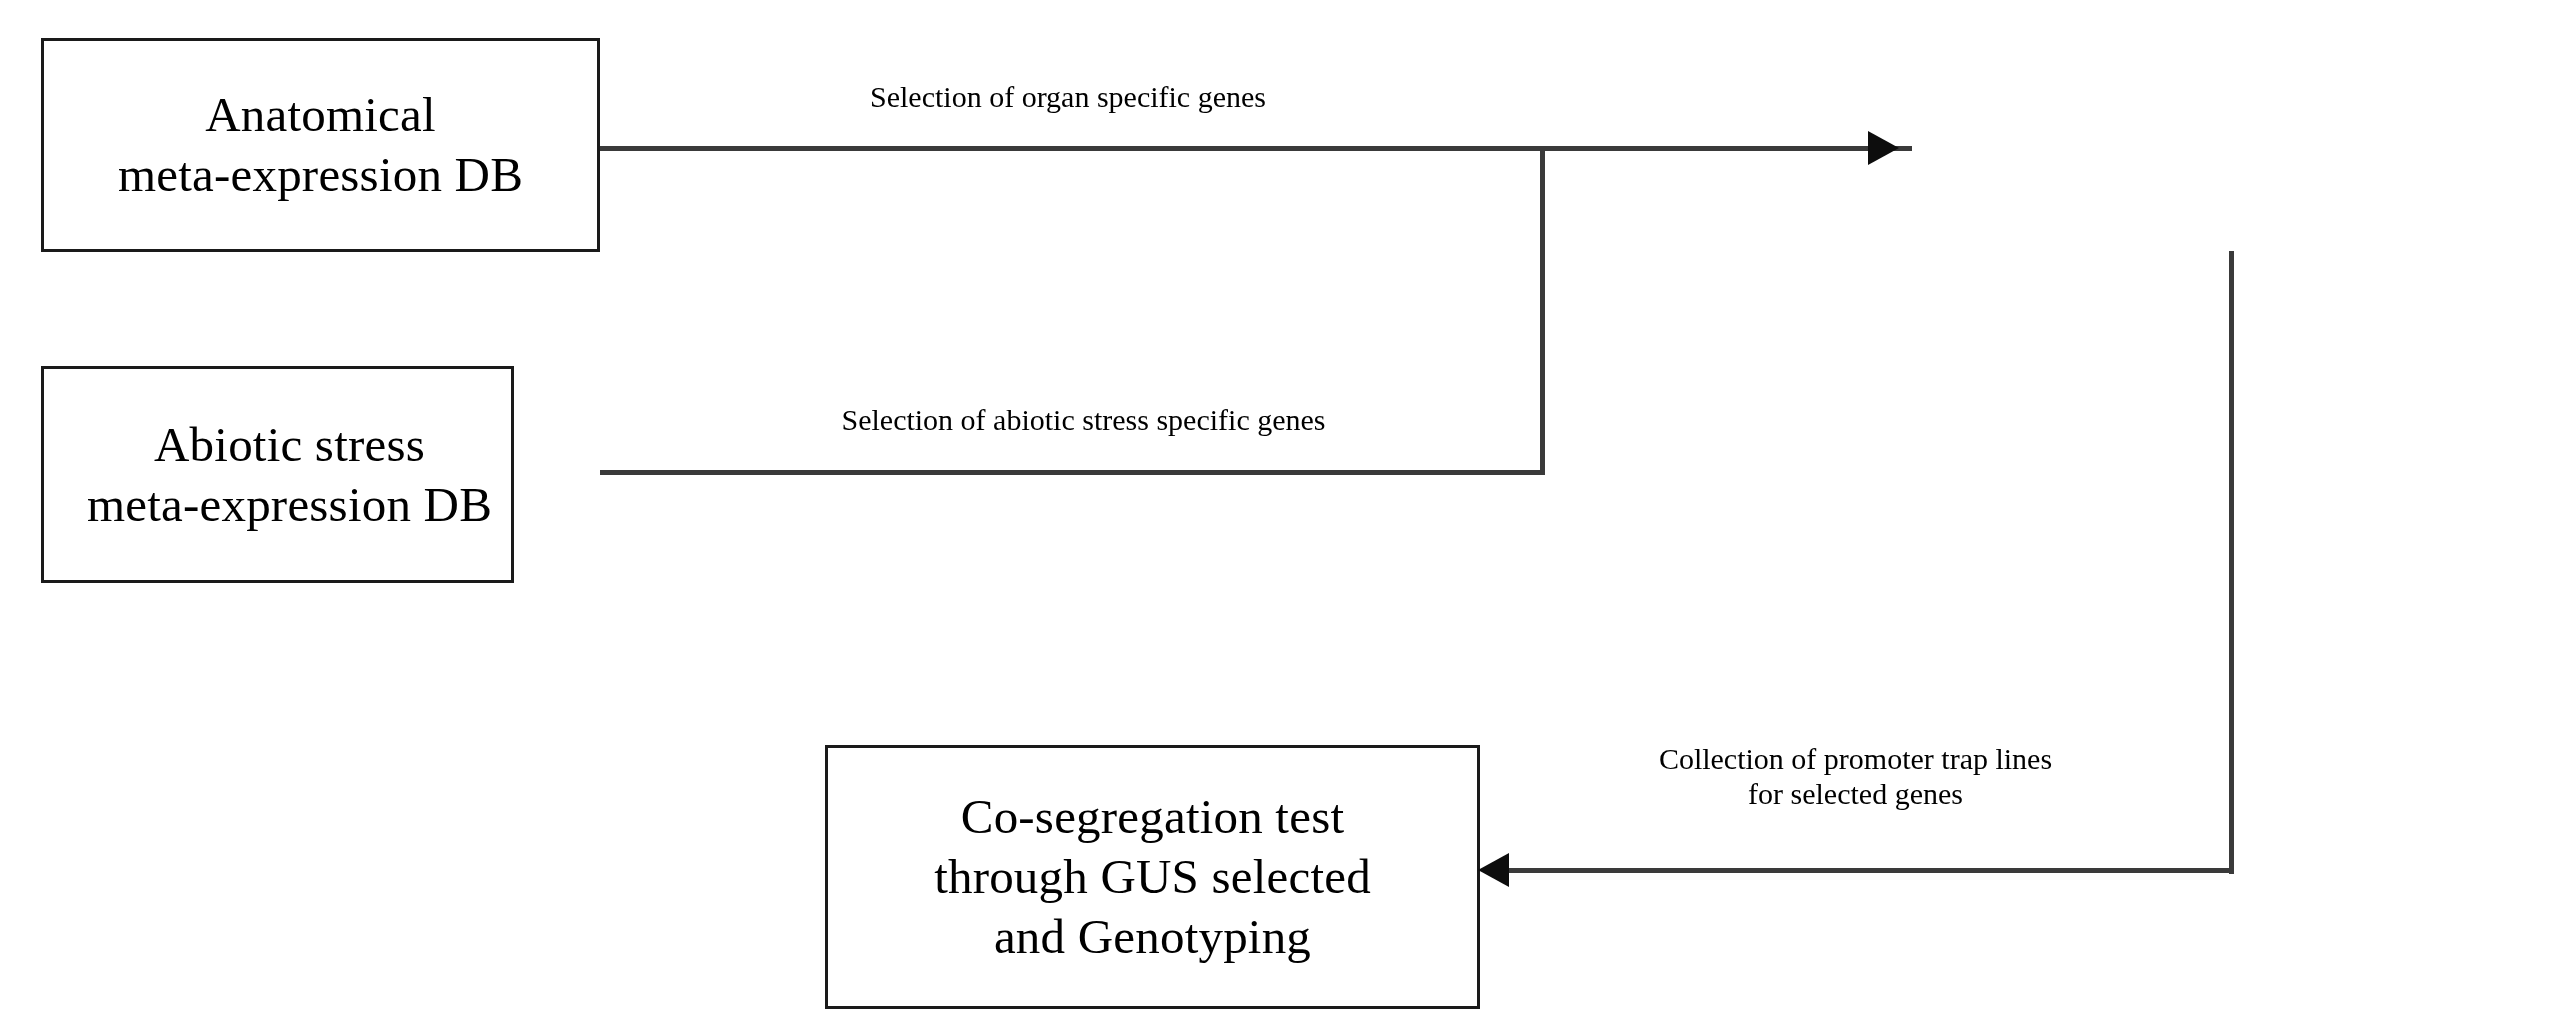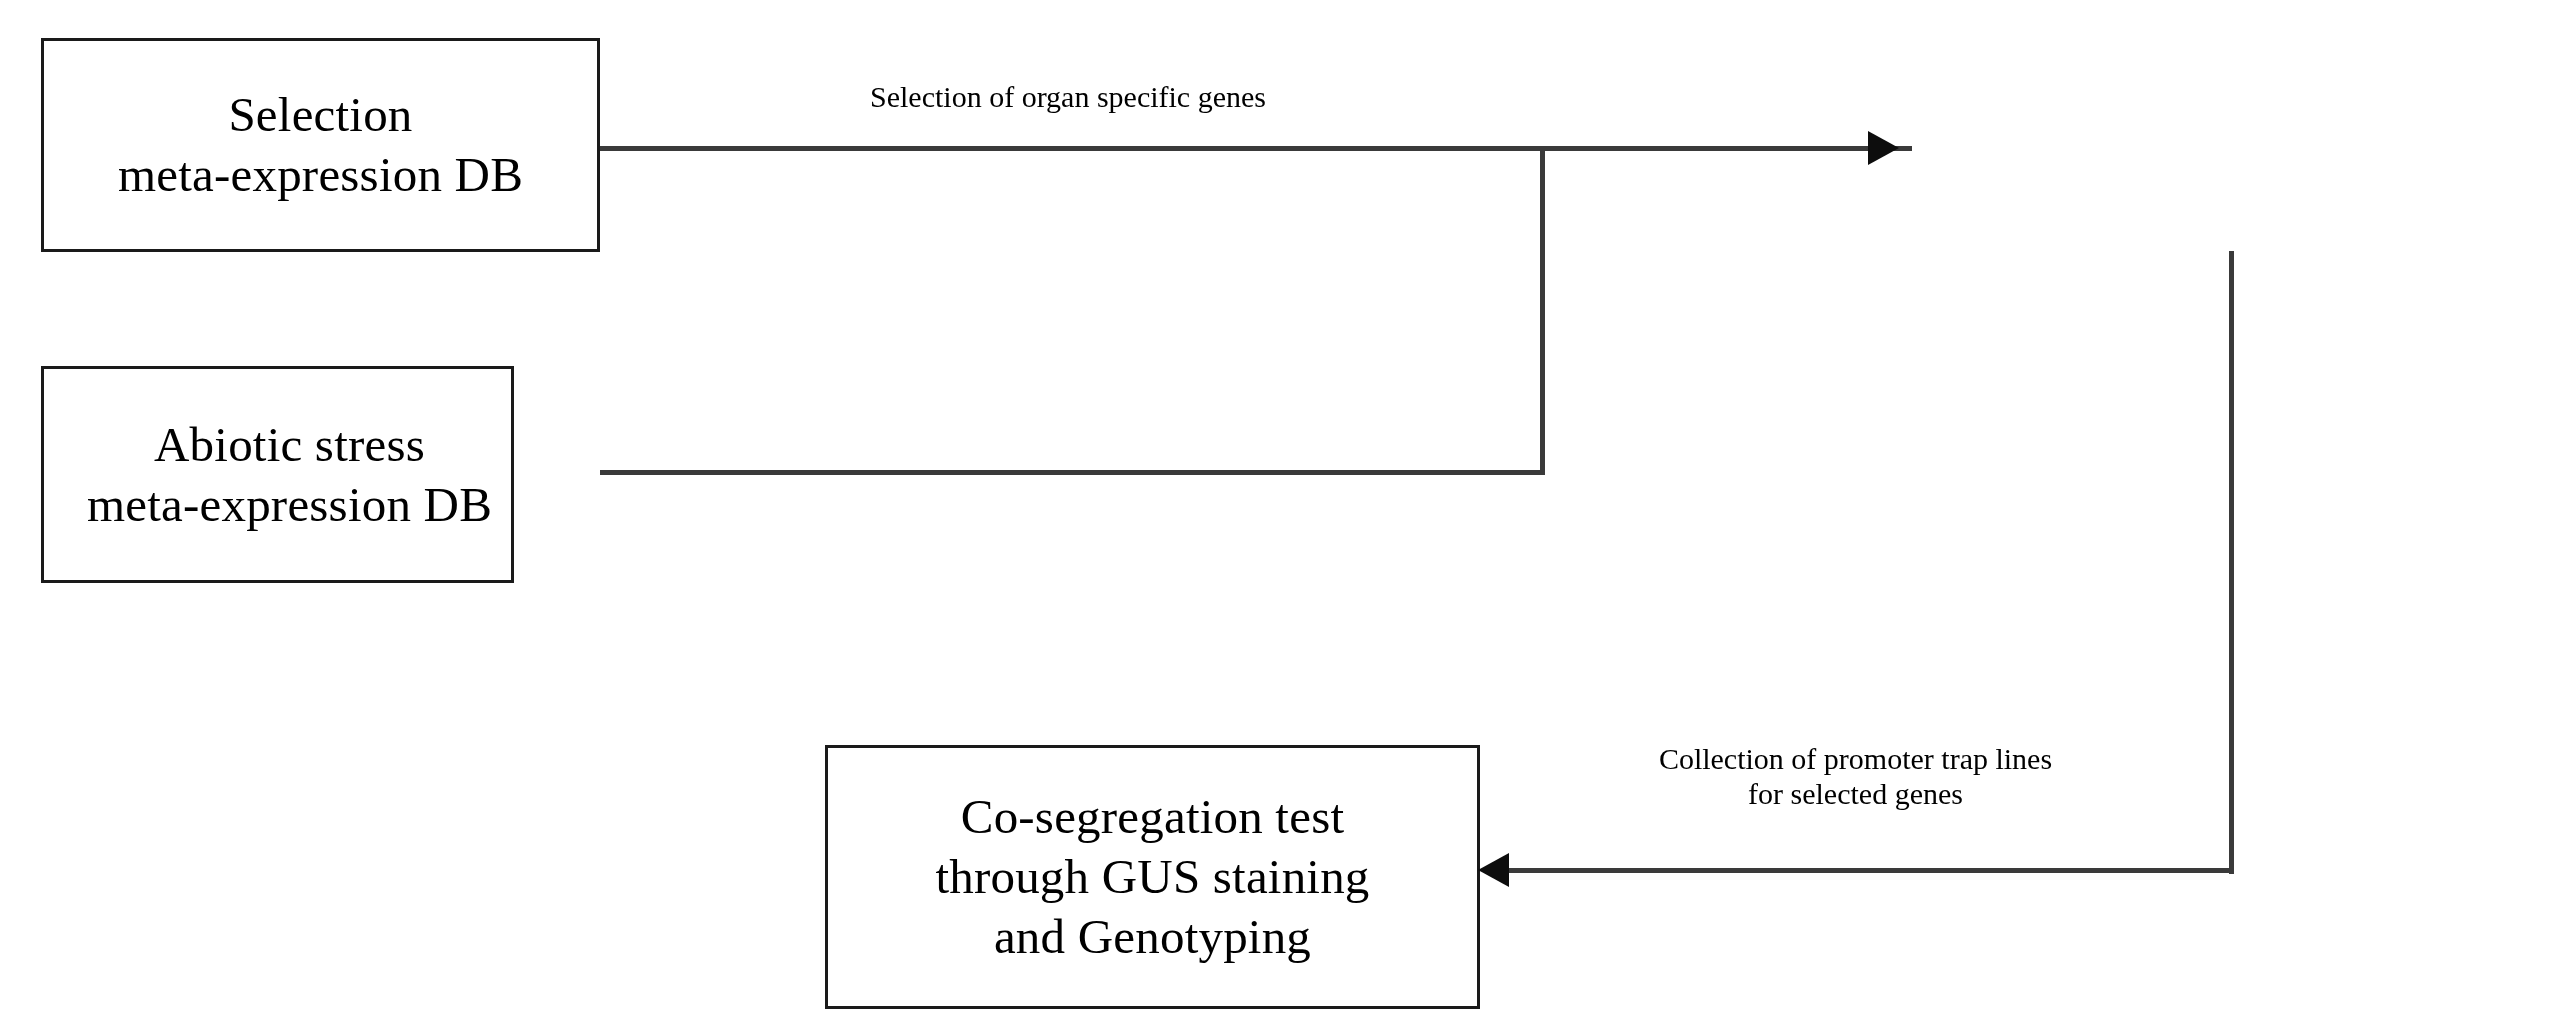--- a/index.html
+++ b/index.html
@@ -69,42 +69,43 @@
     border-bottom: 17.3px solid transparent;
     border-right: 31.5px solid #0d0d0d;
   }
 </style>
 </head>
 <body>
 
 <div id="canvas">
 
   <div class="node" style="left:41px; top:38px; width:559px; height:214px;">
-    <span class="node-label">Selection
+    <span class="node-label">Anatomical
 meta-expression DB</span>
   </div>
 
   <div class="node" style="left:41px; top:366px; width:473px; height:217px;padding-left:24px;">
     <span class="node-label">Abiotic stress
 meta-expression DB</span>
   </div>
 
 
   <div class="node" style="left:825px; top:745px; width:655px; height:264px;">
     <span class="node-label">Co-segregation test
-through GUS staining
+through GUS selected
 and Genotyping</span>
   </div>
 
   <div class="conn conn-h" style="left:600px; top:146px; width:1312px;"></div>
   <div class="arrowhead arrow-right" style="left:1868px; top:131px;"></div>
   <div class="edge-label" style="left:733px; top:79px; width:670px;">Selection of organ specific genes</div>
 
   <div class="conn conn-h" style="left:600px; top:470px; width:944px;"></div>
   <div class="conn conn-v" style="left:1540px; top:146px; height:329px;"></div>
+  <div class="edge-label" style="left:666px; top:402px; width:835px;">Selection of abiotic stress specific genes</div>
 
   <div class="conn conn-v" style="left:2229px; top:251px; height:623px;"></div>
   <div class="conn conn-h" style="left:1507px; top:868px; width:726px;"></div>
   <div class="arrowhead arrow-left" style="left:1478px; top:853px;"></div>
   <div class="edge-label" style="left:1501px; top:741px; width:709px;">Collection of promoter trap lines
 for selected genes</div>
 
 </div>
 
 

